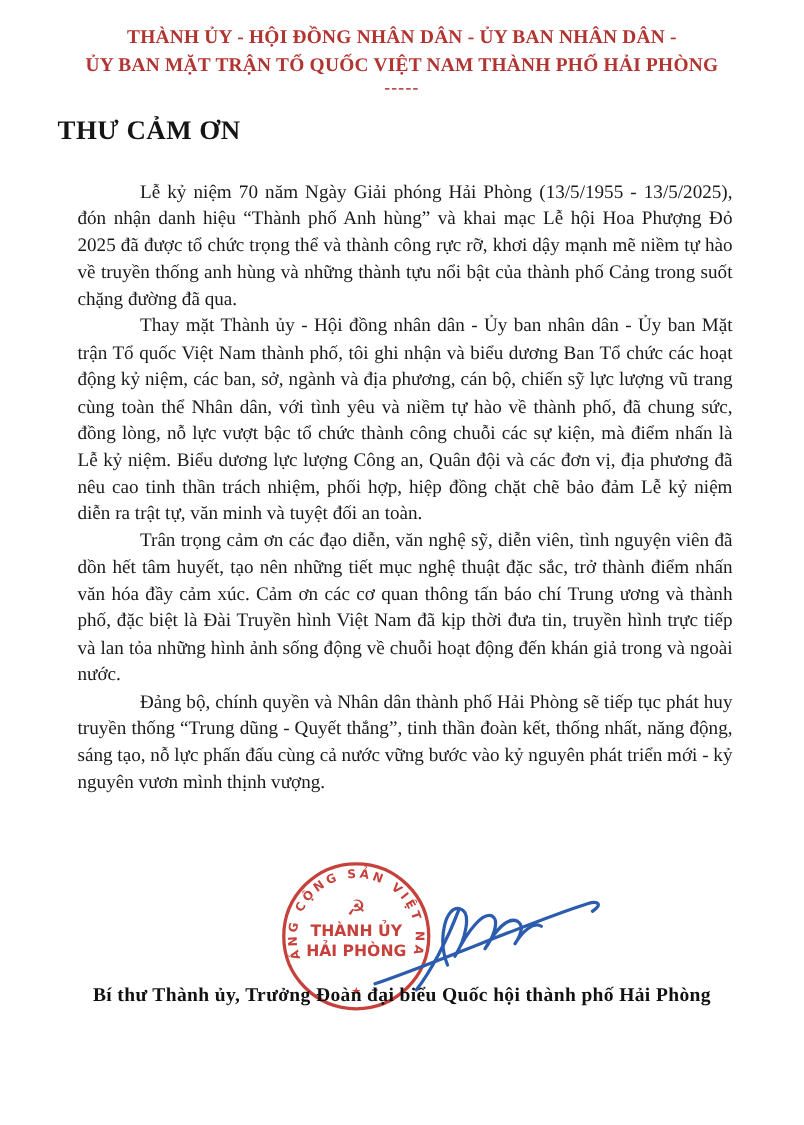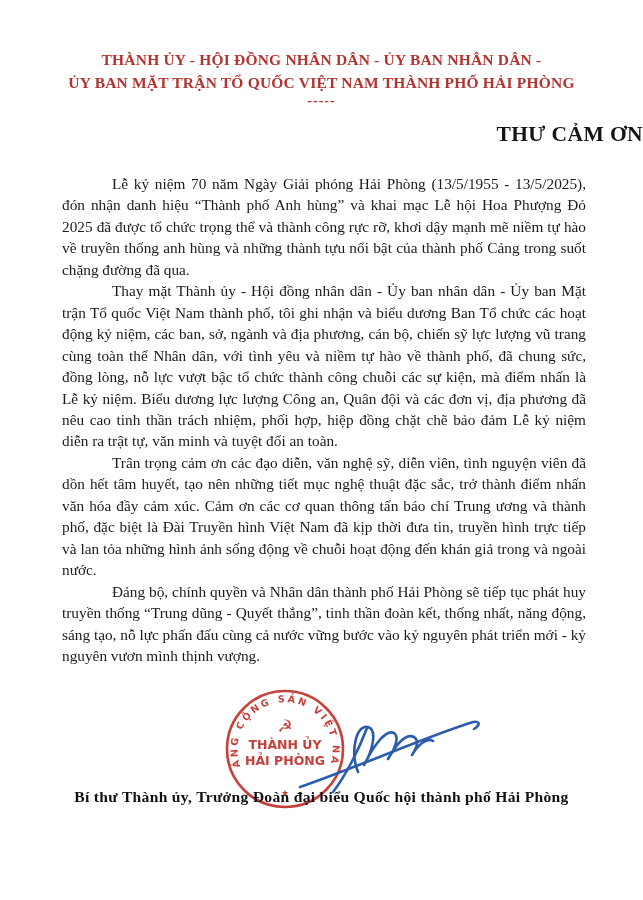--- a/index.html
+++ b/index.html
@@ -13,41 +13,42 @@
   html,body{background:#fff;}
   .page{
     position:relative;
     width:643px;height:900px;
     background:var(--page_bg);
     overflow:hidden;
     font-family:"Liberation Serif","DejaVu Serif",serif;
     color:var(--text_black);
   }
   .letterhead{
-    padding-top:48px;
+    padding-top:18px;
     text-align:center;
     color:var(--header_red);
     font-weight:bold;
     font-size:15.5px;
     line-height:23px;
     letter-spacing:.2px;
   }
   .letterhead .sep{
     font-size:14px;
     line-height:14px;
     letter-spacing:1px;
     font-weight:bold;
   }
   .doc-title{
     margin-top:14px;
-    text-align:right;
+    text-align:left;
     font-size:21.5px;
     font-weight:bold;
     color:#151515;
     letter-spacing:.4px;
+    margin-left:46px;
   }
   .body-text{
     margin:26px 57px 0 62px;
   }
   .body-text p{
     font-size:15.3px;
     line-height:21.45px;
     text-align:justify;
     text-indent:50px;
     color:#1a1a1a;

